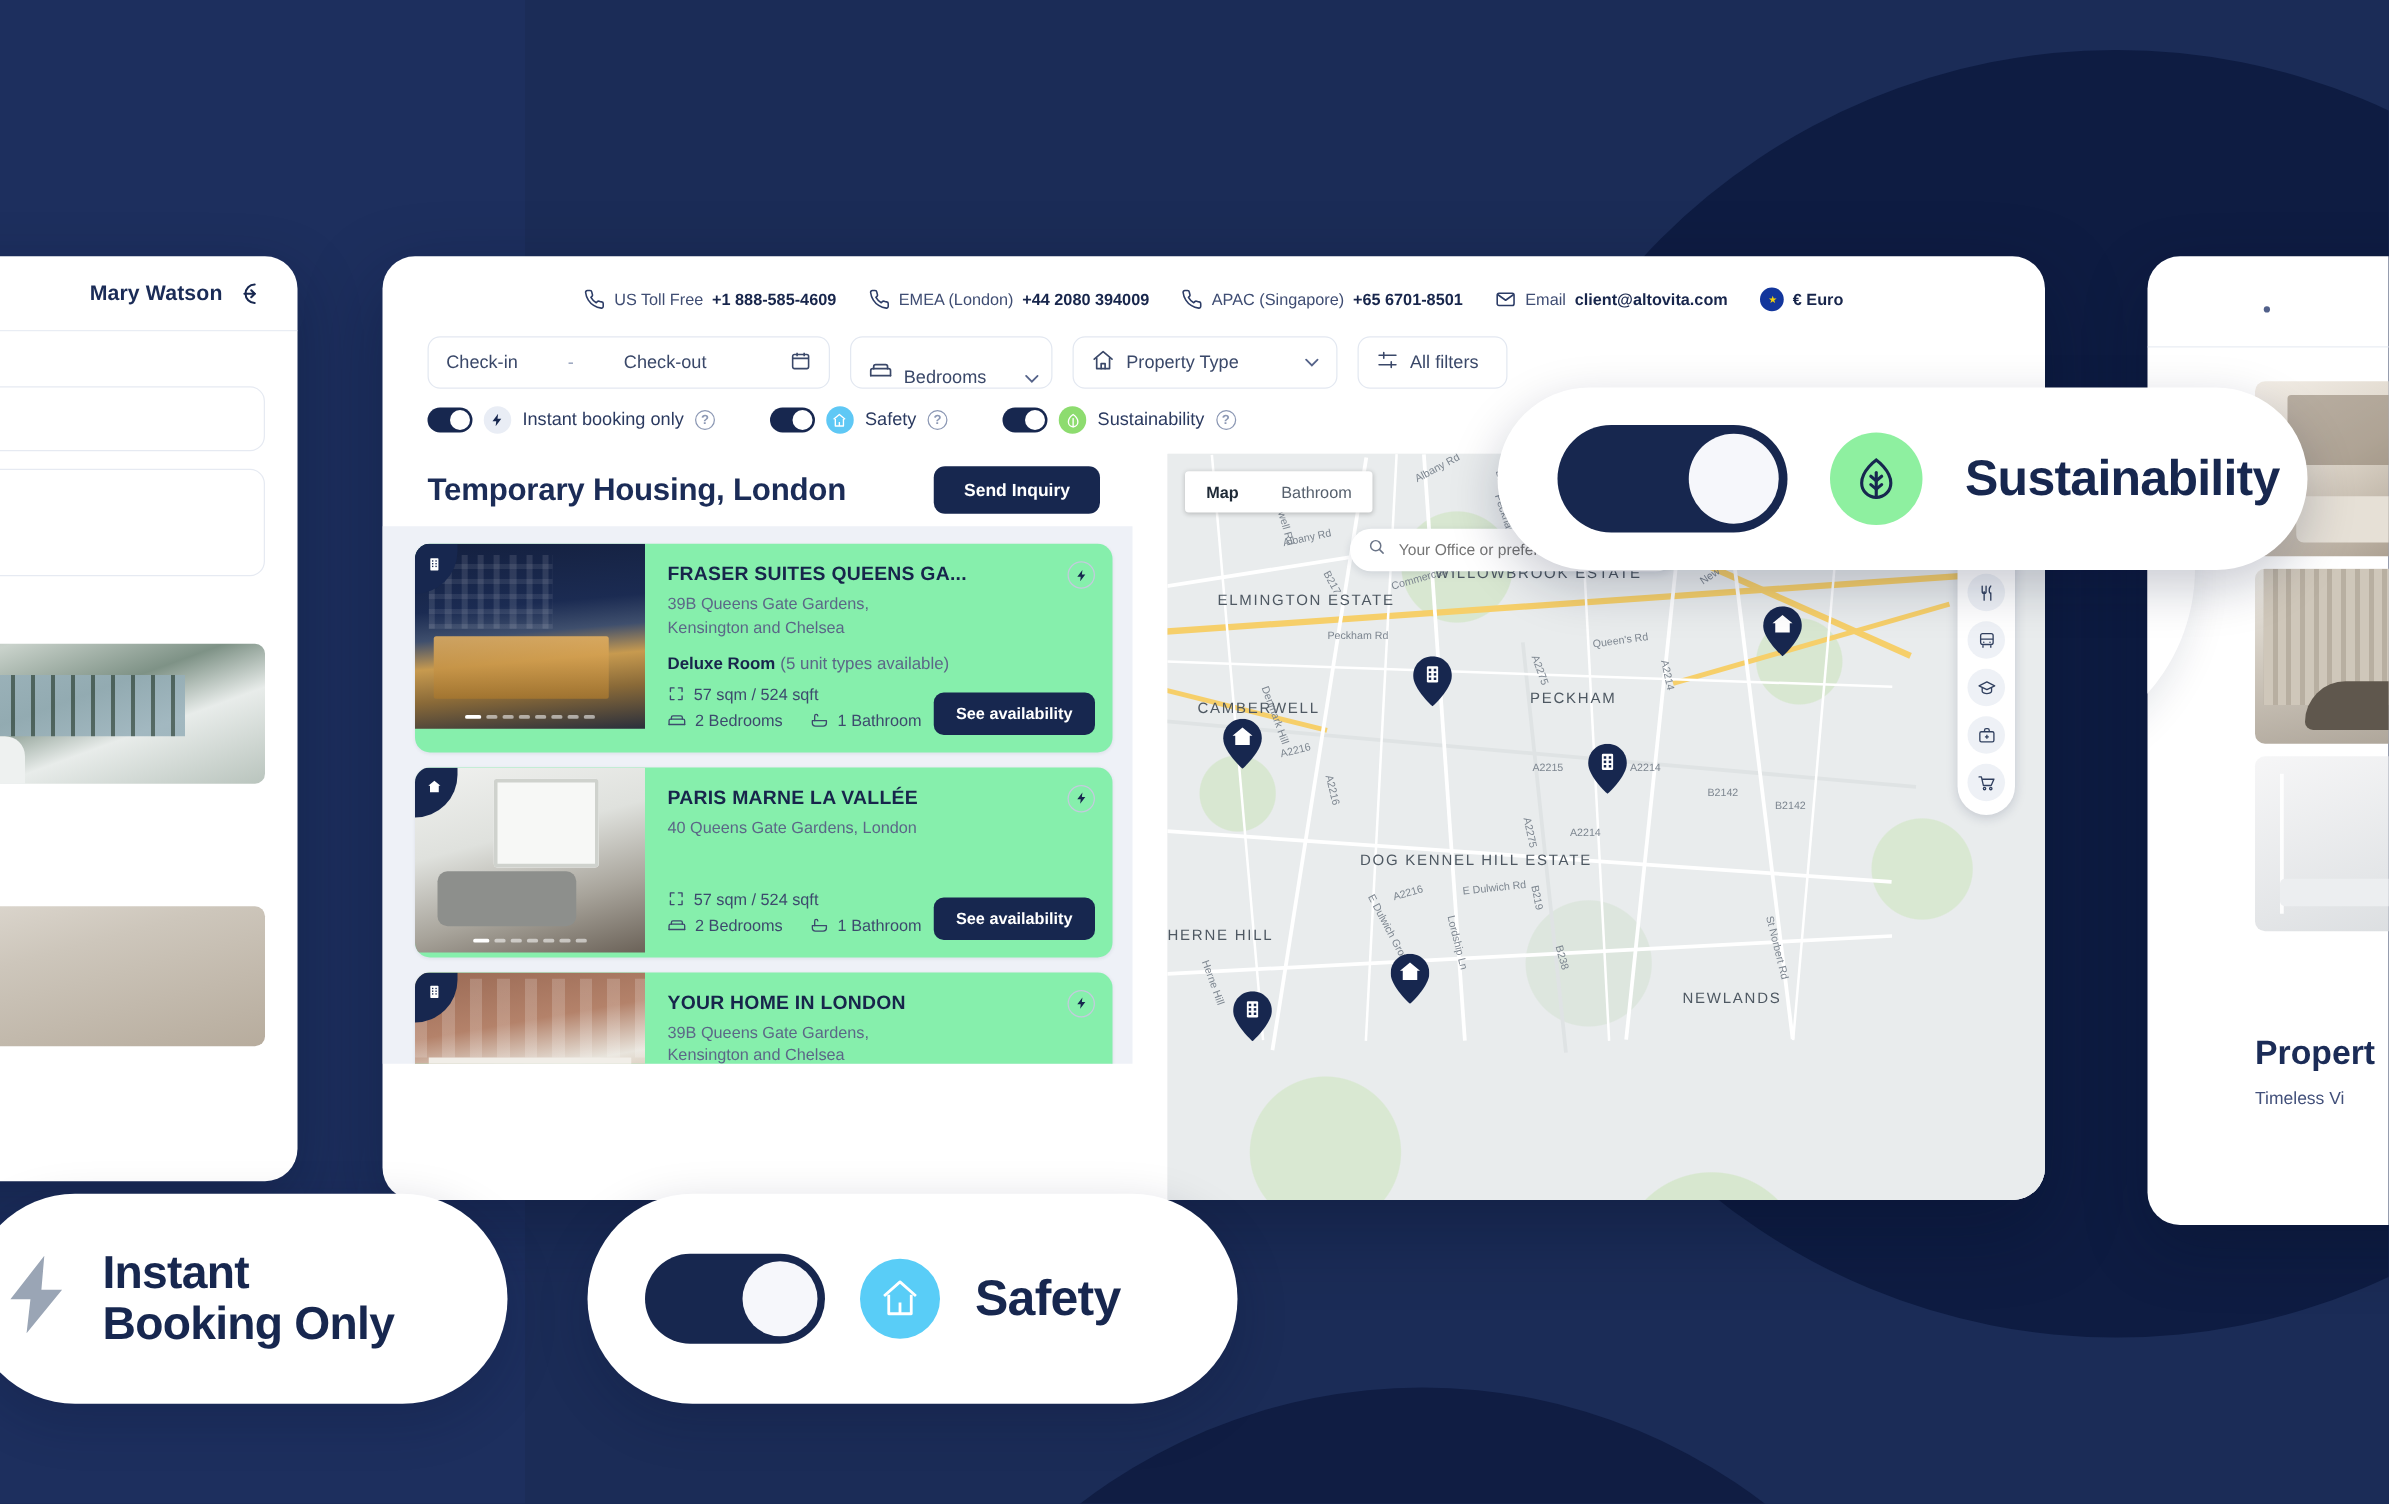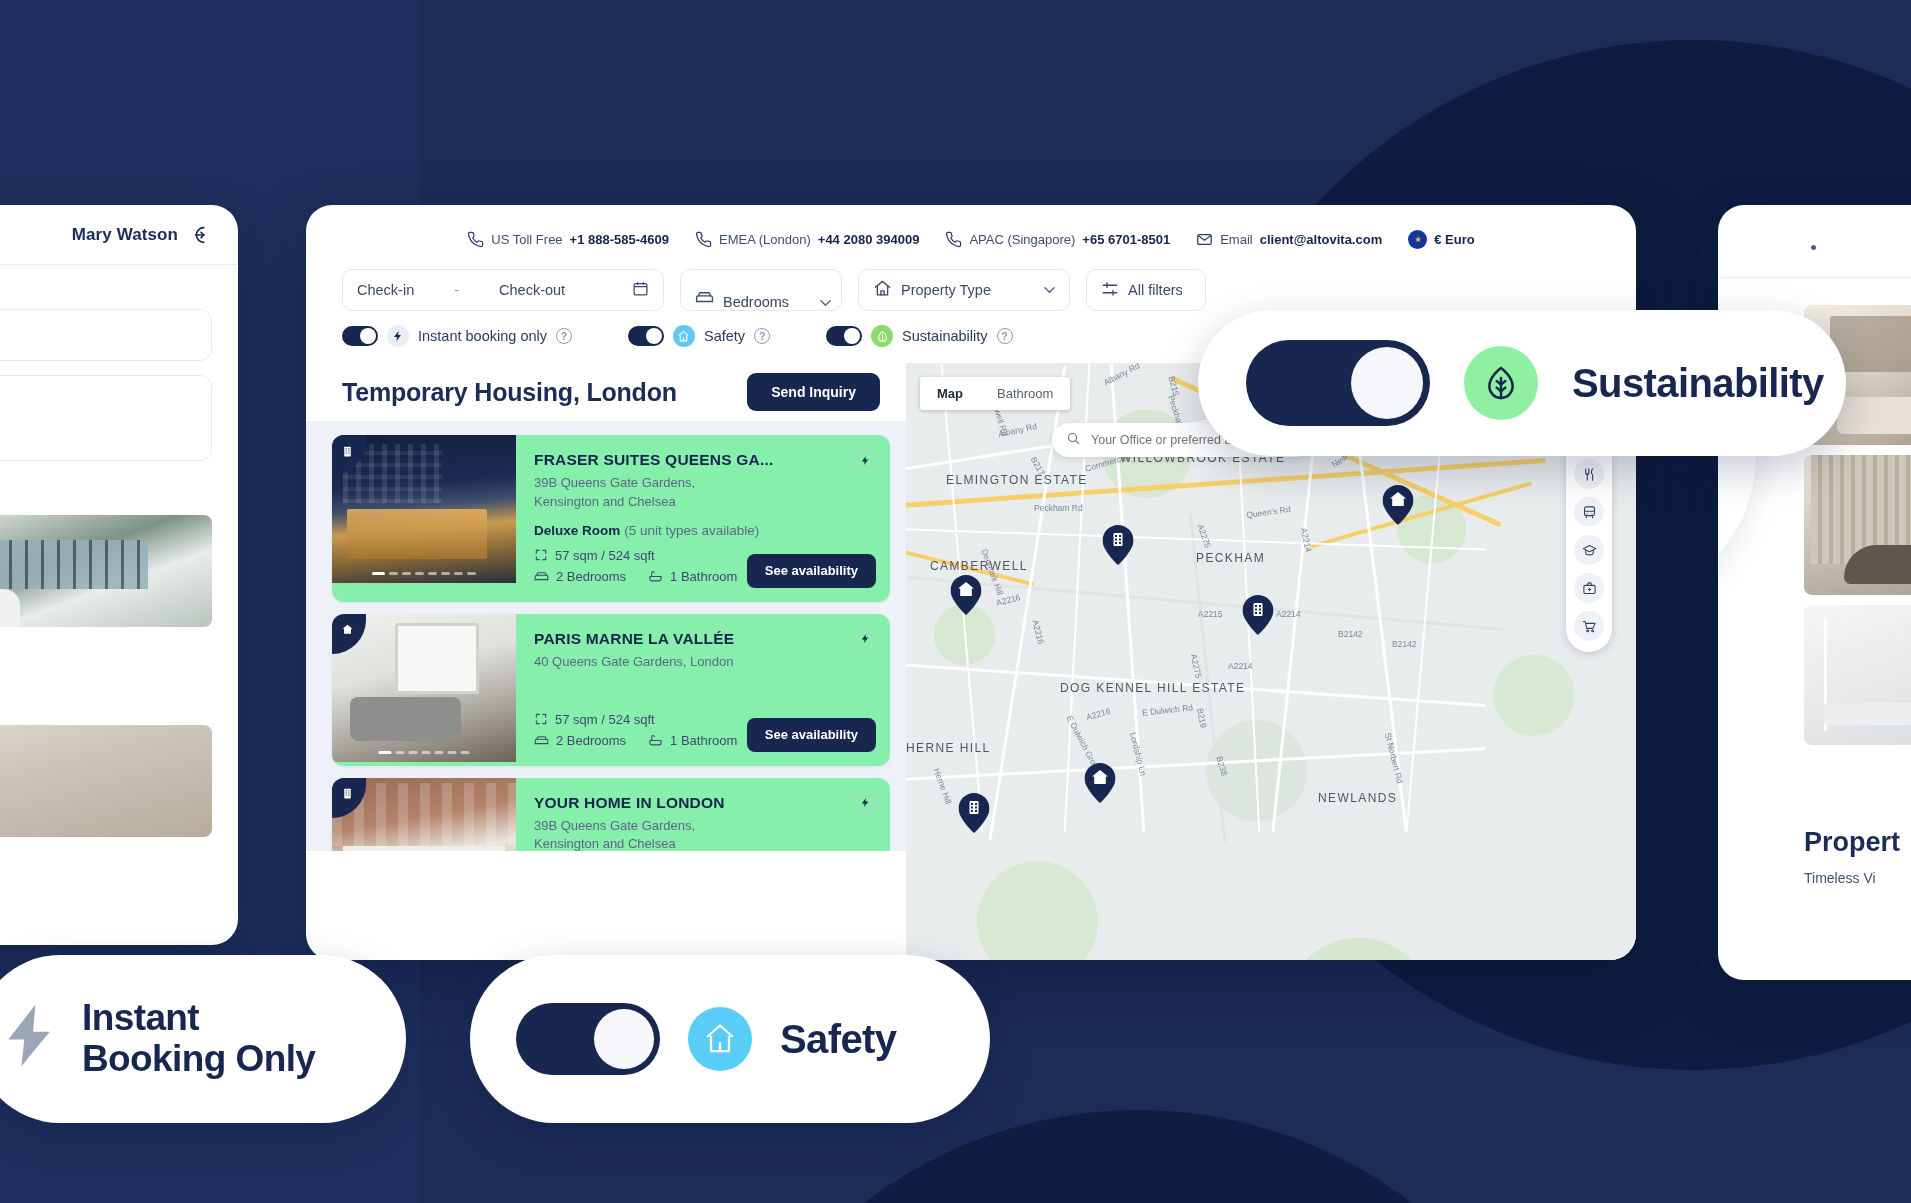--- a/index.html
+++ b/index.html
@@ -83,34 +83,34 @@
           font-size: 14.5px; color: #3a4straight; }
   .fctl { color:#3a4869; }
   .fdates { width: 322px; justify-content: space-between; }
   .fdates .seg { display:flex; align-items:center; gap: 40px; }
   .dash { color:#94a0bb; }
   .fsel { gap: 9px; }
   .fsel .cv { margin-left: auto; padding-left: 22px; color:#56648a; font-size:12px; }
   .w-bed { width: 162px; align-items: flex-end; }
   .w-type { width: 212px; }
   .w-all { width: 120px; gap: 9px; }
-  .frow2 { display: flex; align-items: flex-end; gap: 56px; margin-top: 14px; }
+  .frow2 { display: flex; align-items: flex-end; gap: 44px; margin-top: 14px; }
   .tgroup { display: flex; align-items: center; gap: 9px; }
   .toggle { width: 36px; height: 20px; border-radius: 999px; background: #17274f; position: relative; flex:none; }
   .toggle .knob { position: absolute; right: 2px; top: 2px; width: 16px; height: 16px; border-radius: 50%; background: #fff; }
   .tbadge { width: 22px; height: 22px; border-radius: 50%; display:flex; align-items:center; justify-content:center; flex:none; }
   .tb-bolt { background: #e9edf5; }
   .tb-safe { background: #5fc8f5; }
   .tb-sus  { background: #8ddc6f; }
   .tlabel { font-size: 14.5px; color: #2b3a60; white-space: nowrap; }
   .qmark { width: 16px; height: 16px; border-radius: 50%; border: 1.4px solid #8c98b4; color:#8c98b4;
            font-size: 10.5px; display:flex; align-items:center; justify-content:center; flex:none; font-weight:700; }
 
   
-  .content { display: flex; margin-top: 16px; height: 100%; }
+  .content { display: flex; margin-top: 16px; height: 100%; gap: 28px; }
   .listcol { width: 600px; flex: none; }
   .lc-head { display: flex; align-items: center; justify-content: space-between; padding: 0 26px 0 36px; height: 58px; }
   .lc-title { font-size: 25px; font-weight: 800; color: #1b2c57; letter-spacing: -.2px; }
   .btn-primary { background: #17274f; color: #fff; border: none; border-radius: 9px; height: 38px; padding: 0 24px;
                  font-size: 14px; font-weight: 700; font-family: inherit; cursor: pointer; }
   .lc-scroll { background: #eef1f7; padding: 14px 16px 0 26px; height: 430px; overflow: hidden; }
 
   .card { display: flex; background: #86efac; border-radius: 12px; overflow: hidden; margin-bottom: 12px; box-shadow: 0 1px 3px rgba(20,35,70,.07); }
   .card-img { width: 184px; height: 148px; flex: none; position: relative; overflow: hidden; }
   .ctag { position: absolute; left: 0; top: 0; width: 34px; height: 40px; background: #17274f;

